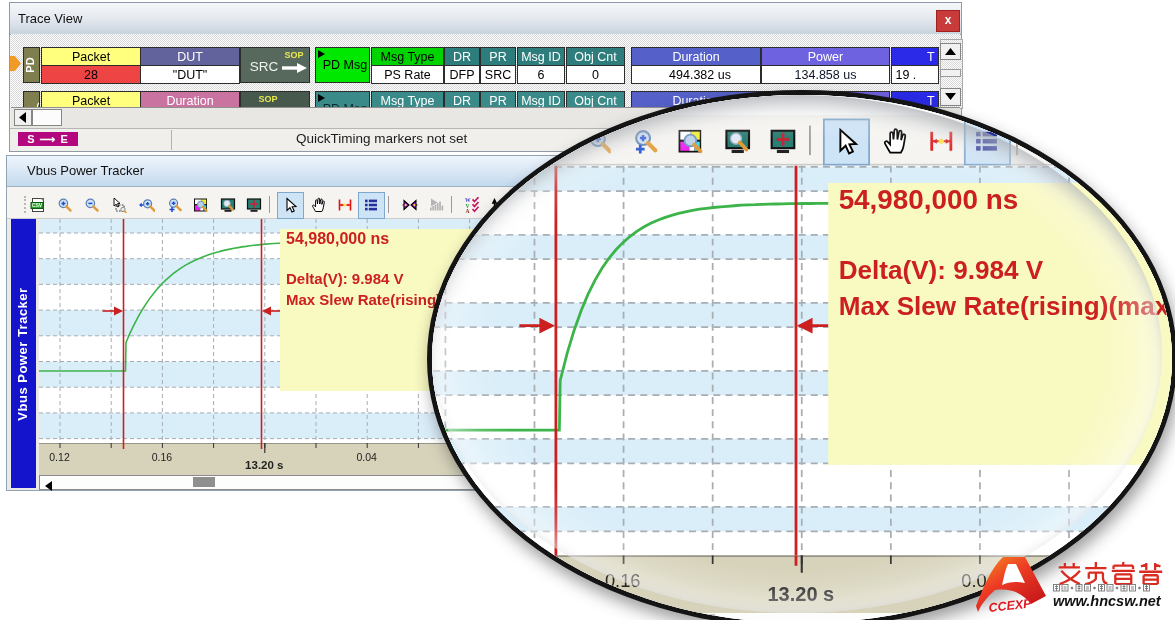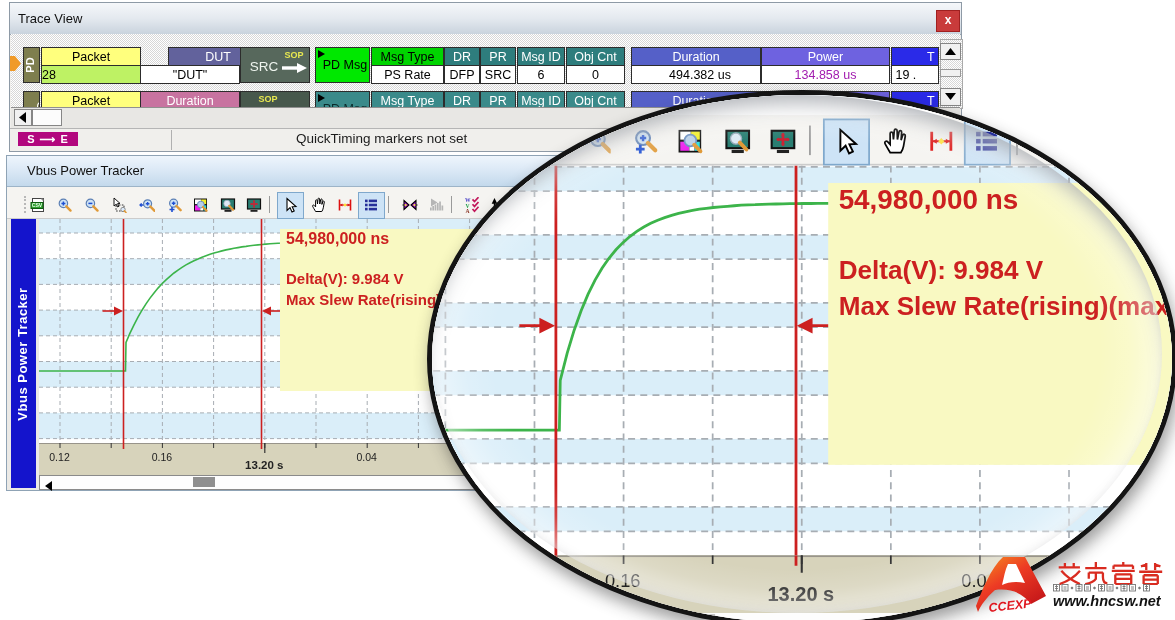--- a/index.html
+++ b/index.html
@@ -4,22 +4,22 @@
     <div style="position:absolute;left:0px;top:0px;width:951px;height:31px;background:linear-gradient(#f5f7fa,#e4e9ef 50%,#c9d3dd);border-bottom:1px solid #98a4b0;"></div>
     <div style="position:absolute;left:8px;top:8px;width:200px;height:16px;font:13px 'Liberation Sans', sans-serif;color:#101010;">Trace View</div>
     <div style="position:absolute;left:926px;top:7px;width:22px;height:20px;background:#c93b3b;border:1px solid #a02020;color:#fff;font:bold 12px 'Liberation Sans', sans-serif;text-align:center;line-height:19px;">x</div>
     <div class="checker" style="position:absolute;left:1px;top:31px;width:949px;height:93px;"></div>
     <div style="position:absolute;left:0px;top:53px;width:11px;height:15px;background:#f09a28;clip-path:polygon(0 0,45% 0,100% 50%,45% 100%,0 100%);"></div>
     <div style="position:absolute;left:13px;top:43.5px;width:17px;height:36.5px;background:#7e7e4e;border:1px solid #2c2c2c;box-sizing:border-box;font:bold 11px 'Liberation Sans', sans-serif;color:#fff;text-align:center;line-height:35.5px;overflow:hidden;"></div>
     <div style="position:absolute;left:13px;top:43.5px;width:17px;height:36.5px;color:#fff;font:bold 11px 'Liberation Sans', sans-serif;">
       <div style="position:absolute;left:-9px;top:11px;width:34px;height:14px;transform:rotate(-90deg);text-align:center;">PD</div>
     </div>
     <div style="position:absolute;left:31px;top:43.5px;width:100px;height:19px;background:#ffff7d;border:1px solid #2c2c2c;box-sizing:border-box;font:12.5px 'Liberation Sans', sans-serif;color:#000;text-align:center;line-height:18px;overflow:hidden;">Packet</div>
-    <div style="position:absolute;left:31px;top:61.5px;width:100px;height:19px;background:#bef264;border:1px solid #2c2c2c;box-sizing:border-box;font:12.5px 'Liberation Sans', sans-serif;color:#000;text-align:left;line-height:18px;overflow:hidden;">28</div>
-    <div style="position:absolute;left:130px;top:43.5px;width:100px;height:19px;background:#62629c;border:1px solid #2c2c2c;box-sizing:border-box;font:12.5px 'Liberation Sans', sans-serif;color:#fff;text-align:center;line-height:18px;overflow:hidden;margin-left:28px;">DUT</div>
+    <div style="position:absolute;left:31px;top:61.5px;width:100px;height:19px;background:#ef4444;border:1px solid #2c2c2c;box-sizing:border-box;font:12.5px 'Liberation Sans', sans-serif;color:#000;text-align:center;line-height:18px;overflow:hidden;">28</div>
+    <div style="position:absolute;left:130px;top:43.5px;width:100px;height:19px;background:#62629c;border:1px solid #2c2c2c;box-sizing:border-box;font:12.5px 'Liberation Sans', sans-serif;color:#fff;text-align:center;line-height:18px;overflow:hidden;">DUT</div>
     <div style="position:absolute;left:130px;top:61.5px;width:100px;height:19px;background:#fff;border:1px solid #2c2c2c;box-sizing:border-box;font:12.5px 'Liberation Sans', sans-serif;color:#000;text-align:center;line-height:18px;overflow:hidden;">"DUT"</div>
     <div style="position:absolute;left:230px;top:43.5px;width:70px;height:36.5px;background:#57685c;border:1px solid #2c2c2c;box-sizing:border-box;font:12.5px 'Liberation Sans', sans-serif;color:#fff;text-align:center;line-height:35.5px;overflow:hidden;">
       <div style="position:absolute;left:5px;top:11px;width:36px;height:16px;font:13.5px 'Liberation Sans', sans-serif;color:#eef4ee;">SRC</div>
       <div style="position:absolute;left:40px;top:2px;width:26px;height:11px;font:bold 9px 'Liberation Sans', sans-serif;color:#e8e850;">SOP</div>
       <svg width="28" height="12" style="position:absolute;left:40px;top:14px">
         <path d="M1 6 H18" stroke="#fff" stroke-width="3.4"></path>
         <path d="M26 6 L16 1 V11 Z" fill="#fff"></path>
       </svg>
     </div>
     <div style="position:absolute;left:305px;top:43.5px;width:55px;height:36.5px;background:#00e800;border:1px solid #2c2c2c;box-sizing:border-box;font:12.5px 'Liberation Sans', sans-serif;color:#000;text-align:center;line-height:35.5px;overflow:hidden;">
@@ -34,21 +34,21 @@
     <div style="position:absolute;left:434px;top:61.5px;width:36px;height:19px;background:#fff;border:1px solid #2c2c2c;box-sizing:border-box;font:12.5px 'Liberation Sans', sans-serif;color:#000;text-align:center;line-height:18px;overflow:hidden;">DFP</div>
     <div style="position:absolute;left:470px;top:43.5px;width:36px;height:19px;background:#2e7d7d;border:1px solid #2c2c2c;box-sizing:border-box;font:12.5px 'Liberation Sans', sans-serif;color:#fff;text-align:center;line-height:18px;overflow:hidden;">PR</div>
     <div style="position:absolute;left:470px;top:61.5px;width:36px;height:19px;background:#fff;border:1px solid #2c2c2c;box-sizing:border-box;font:12.5px 'Liberation Sans', sans-serif;color:#000;text-align:center;line-height:18px;overflow:hidden;">SRC</div>
     <div style="position:absolute;left:507px;top:43.5px;width:48px;height:19px;background:#2e7d7d;border:1px solid #2c2c2c;box-sizing:border-box;font:12.5px 'Liberation Sans', sans-serif;color:#fff;text-align:center;line-height:18px;overflow:hidden;">Msg ID</div>
     <div style="position:absolute;left:507px;top:61.5px;width:48px;height:19px;background:#fff;border:1px solid #2c2c2c;box-sizing:border-box;font:12.5px 'Liberation Sans', sans-serif;color:#000;text-align:center;line-height:18px;overflow:hidden;">6</div>
     <div style="position:absolute;left:556px;top:43.5px;width:59px;height:19px;background:#2e7d7d;border:1px solid #2c2c2c;box-sizing:border-box;font:12.5px 'Liberation Sans', sans-serif;color:#fff;text-align:center;line-height:18px;overflow:hidden;">Obj Cnt</div>
     <div style="position:absolute;left:556px;top:61.5px;width:59px;height:19px;background:#fff;border:1px solid #2c2c2c;box-sizing:border-box;font:12.5px 'Liberation Sans', sans-serif;color:#000;text-align:center;line-height:18px;overflow:hidden;">0</div>
     <div style="position:absolute;left:621px;top:43.5px;width:130px;height:19px;background:#5560c8;border:1px solid #2c2c2c;box-sizing:border-box;font:12.5px 'Liberation Sans', sans-serif;color:#fff;text-align:center;line-height:18px;overflow:hidden;">Duration</div>
     <div style="position:absolute;left:621px;top:61.5px;width:130px;height:19px;background:#fff;border:1px solid #2c2c2c;box-sizing:border-box;font:12.5px 'Liberation Sans', sans-serif;color:#000;text-align:center;line-height:18px;overflow:hidden;padding-left:8px;">494.382 us</div>
     <div style="position:absolute;left:751px;top:43.5px;width:129px;height:19px;background:#6e62e0;border:1px solid #2c2c2c;box-sizing:border-box;font:12.5px 'Liberation Sans', sans-serif;color:#fff;text-align:center;line-height:18px;overflow:hidden;">Power</div>
-    <div style="position:absolute;left:751px;top:61.5px;width:129px;height:19px;background:#fff;border:1px solid #2c2c2c;box-sizing:border-box;font:12.5px 'Liberation Sans', sans-serif;color:#a21caf;text-align:center;line-height:18px;overflow:hidden;">134.858 us</div>
+    <div style="position:absolute;left:751px;top:61.5px;width:129px;height:19px;background:#fff;border:1px solid #2c2c2c;box-sizing:border-box;font:12.5px 'Liberation Sans', sans-serif;color:#0f172a;text-align:center;line-height:18px;overflow:hidden;">134.858 us</div>
     <div style="position:absolute;left:881px;top:43.5px;width:48px;height:19px;background:#2a2ae8;border:1px solid #2c2c2c;box-sizing:border-box;font:12.5px 'Liberation Sans', sans-serif;color:#fff;text-align:right;line-height:18px;overflow:hidden;">T&nbsp;</div>
     <div style="position:absolute;left:881px;top:61.5px;width:48px;height:19px;background:#fff;border:1px solid #2c2c2c;box-sizing:border-box;font:12.5px 'Liberation Sans', sans-serif;color:#000;text-align:left;line-height:18px;overflow:hidden;">&nbsp;19 .</div>
     <div style="position:absolute;left:0;top:0;width:951px;height:104px;overflow:hidden;">
       <div style="position:absolute;left:13px;top:88px;width:17px;height:36px;background:#7e7e4e;border:1px solid #2c2c2c;box-sizing:border-box;font:12.5px 'Liberation Sans', sans-serif;color:#fff;text-align:center;line-height:35px;overflow:hidden;">
         <div style="position:absolute;left:-9px;top:11px;width:34px;height:14px;transform:rotate(-90deg);text-align:center;">PD</div>
       </div>
       <div style="position:absolute;left:31px;top:88px;width:100px;height:19px;background:#ffff7d;border:1px solid #2c2c2c;box-sizing:border-box;font:12.5px 'Liberation Sans', sans-serif;color:#000;text-align:center;line-height:18px;overflow:hidden;">Packet</div>
       <div style="position:absolute;left:130px;top:88px;width:100px;height:19px;background:#c873a0;border:1px solid #2c2c2c;box-sizing:border-box;font:12.5px 'Liberation Sans', sans-serif;color:#fff;text-align:center;line-height:18px;overflow:hidden;">Duration</div>
       <div style="position:absolute;left:230px;top:88px;width:70px;height:36px;background:#47584c;border:1px solid #2c2c2c;box-sizing:border-box;font:12.5px 'Liberation Sans', sans-serif;color:#fff;text-align:center;line-height:35px;overflow:hidden;">
         <div style="position:absolute;left:14px;top:2px;width:26px;height:11px;font:bold 9px 'Liberation Sans', sans-serif;color:#e8e850;">SOP</div>

